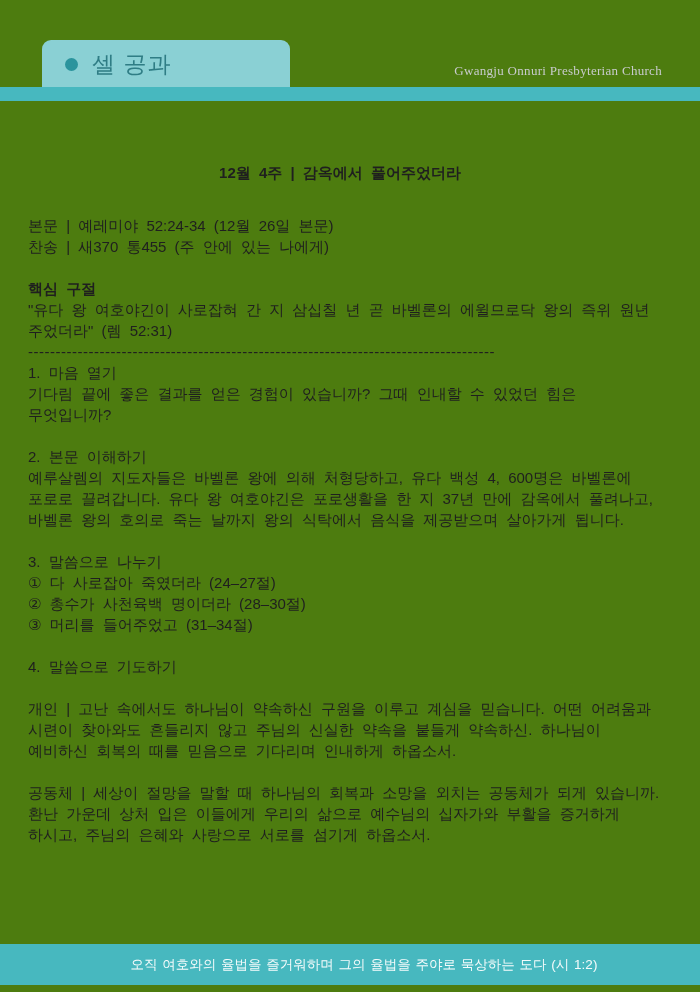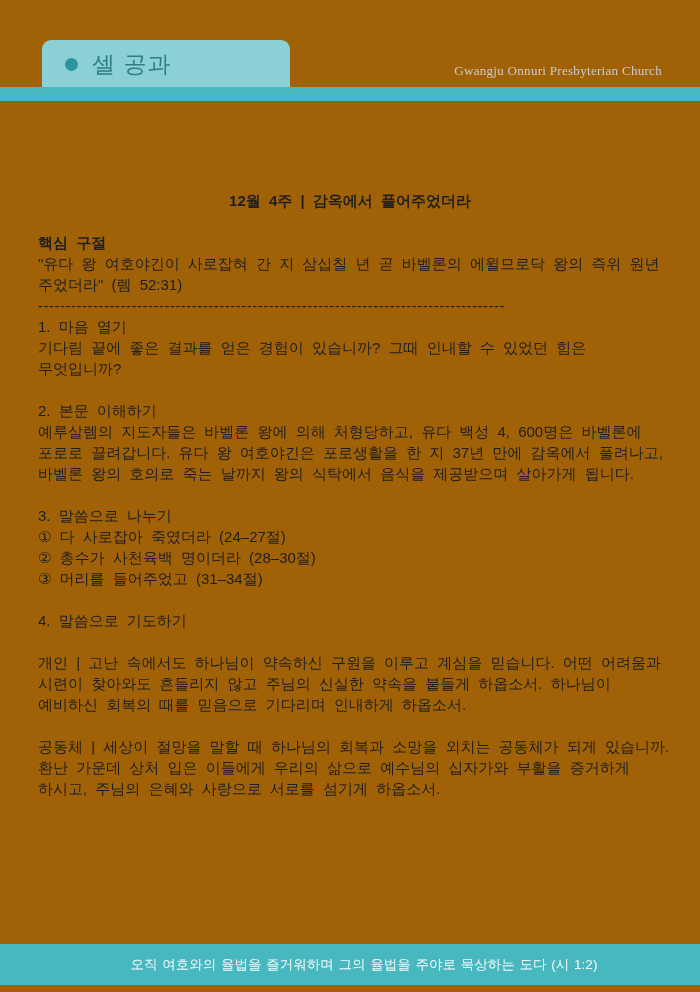--- a/index.html
+++ b/index.html
@@ -14,21 +14,21 @@
   * { margin: 0; padding: 0; box-sizing: border-box; }
   html, body { background: #ffffff; }
   body {
     font-family: "Liberation Sans", "DejaVu Sans", sans-serif;
     color: var(--body_text);
   }
   .page {
     position: relative;
     width: 700px;
     height: 992px;
-    background: #a16207;
+    background: #4d7c0f;
     overflow: hidden;
   }
 
   
   .tab {
     position: absolute;
     left: 42px;
     top: 40px;
     width: 248px;
     height: 48px;
@@ -65,24 +65,24 @@
     left: 0;
     top: 87px;
     width: 700px;
     height: 14px;
     background: var(--accent_bar);
   }
 
   
   .content {
     position: absolute;
-    left: 38px;
+    left: 28px;
     top: 101px;
     width: 624px;
-    padding-top: 89px;
+    padding-top: 61px;
     font-size: 15px;
     line-height: 21px;
     word-spacing: 4px;
   }
   .line, .heading { min-height: 21px; line-height: 21px; white-space: nowrap; }
   .title {
     font-size: 15px;
     font-weight: bold;
     text-align: center;
     line-height: 21px;
@@ -136,20 +136,24 @@
     <span class="dot"></span>
     <span class="tab-label">셀 공과</span>
   </div>
   <div class="church">Gwangju Onnuri Presbyterian Church</div>
   <div class="top-bar"></div>
 
   <div class="content">
 
     <div class="title">12월 4주 | 감옥에서 풀어주었더라</div>
 
+    <div class="info">
+      <div class="line">본문 | 예레미야 52:24-34 (12월 26일 본문)</div>
+      <div class="line">찬송 | 새370 통455 (주 안에 있는 나에게)</div>
+    </div>
 
     <div class="block">
       <div class="heading bold">핵심 구절</div>
       <div class="line">"유다 왕 여호야긴이 사로잡혀 간 지 삼십칠 년 곧 바벨론의 에윌므로닥 왕의 즉위 원년</div>
       <div class="line">주었더라" (렘 52:31)</div>
     </div>
 
     <div class="line divider no-gap">-------------------------------------------------------------------------------------</div>
 
     <div class="no-gap">
@@ -171,21 +175,21 @@
       <div class="line">② 총수가 사천육백 명이더라 (28–30절)</div>
       <div class="line">③ 머리를 들어주었고 (31–34절)</div>
     </div>
 
     <div class="block">
       <div class="heading">4. 말씀으로 기도하기</div>
     </div>
 
     <div class="block">
       <div class="line">개인 | 고난 속에서도 하나님이 약속하신 구원을 이루고 계심을 믿습니다. 어떤 어려움과</div>
-      <div class="line">시련이 찾아와도 흔들리지 않고 주님의 신실한 약속을 붙들게 하옵소서. 하나님이</div>
+      <div class="line">시련이 찾아와도 흔들리지 않고 주님의 신실한 약속을 붙들게 약속하신. 하나님이</div>
       <div class="line">예비하신 회복의 때를 믿음으로 기다리며 인내하게 하옵소서.</div>
     </div>
 
     <div class="block">
       <div class="line">공동체 | 세상이 절망을 말할 때 하나님의 회복과 소망을 외치는 공동체가 되게 있습니까.</div>
       <div class="line">환난 가운데 상처 입은 이들에게 우리의 삶으로 예수님의 십자가와 부활을 증거하게</div>
       <div class="line">하시고, 주님의 은혜와 사랑으로 서로를 섬기게 하옵소서.</div>
     </div>
 
   </div>

